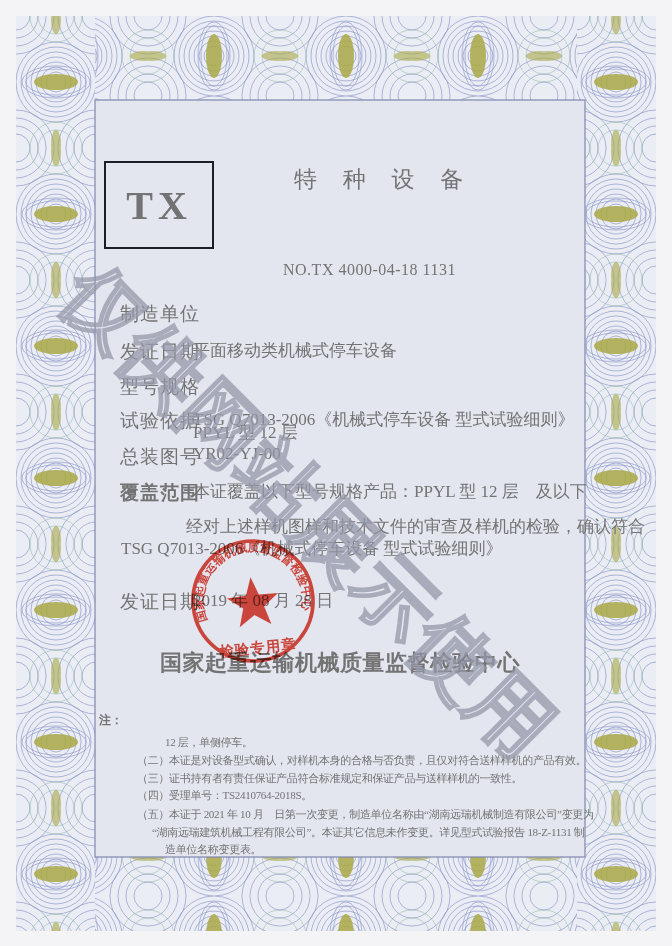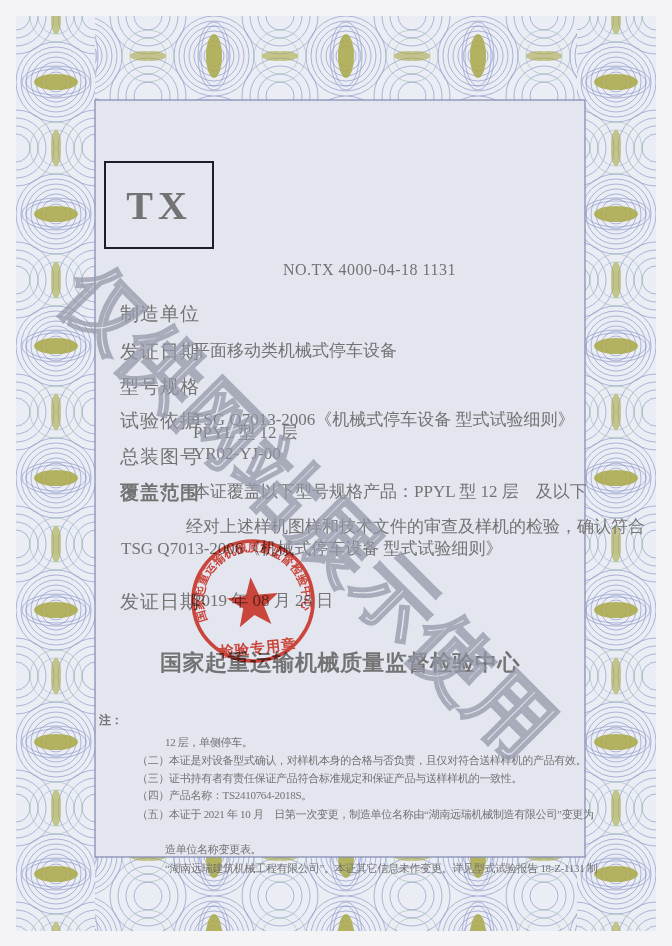--- a/index.html
+++ b/index.html
@@ -131,20 +131,21 @@
     <rect x="95" y="100" width="490" height="757" fill="#e3e5ef" stroke="#7f88ae" stroke-width="1.2"></rect>
   </svg>
 
   <div class="abs wm">仅供网站展示使用</div>
 
   <div class="content">
 
     <div class="abs tx-box">
       <span>TX</span>
     </div>
+    <div class="abs category">特 种 设 备</div>
     <div class="abs cert-no">NO.TX 4000-04-18 1131</div>
 
     <div class="abs field-label" style="left:120px;top:301px;">制造单位</div>
 
     <div class="abs field-label" style="left:120px;top:339px;">发证日期</div>
     <div class="abs field-value" style="left:193px;top:339px;">平面移动类机械式停车设备</div>
 
     <div class="abs field-label" style="left:120px;top:374px;">型号规格</div>
     <div class="abs field-value" style="left:193px;top:374px;margin-top:47px;">PPYL 型 12 层</div>
 
@@ -176,19 +177,19 @@
         <text x="71" y="123" text-anchor="middle" font-size="14.5" font-weight="bold" fill="#c8372b" letter-spacing="1">检验专用章</text>
       </g>
     </svg>
 
     <div class="abs authority">国家起重运输机械质量监督检验中心</div>
 
     <div class="abs note note-label" style="left:99px;top:712px;">注：</div>
     <div class="abs note" style="left:165px;top:735px;">12 层，单侧停车。</div>
     <div class="abs note" style="left:137px;top:753px;">（二）本证是对设备型式确认，对样机本身的合格与否负责，且仅对符合送样样机的产品有效。</div>
     <div class="abs note" style="left:137px;top:771px;">（三）证书持有者有责任保证产品符合标准规定和保证产品与送样样机的一致性。</div>
-    <div class="abs note" style="left:137px;top:788px;">（四）产品名称：TS2410764-2018S。</div>
+    <div class="abs note" style="left:137px;top:788px;">（四）受理单号：TS2410764-2018S。</div>
     <div class="abs note" style="left:137px;top:807px;">（五）本证于 2021 年 10 月　日第一次变更，制造单位名称由“湖南远瑞机械制造有限公司”变更为</div>
-    <div class="abs note" style="left:165px;top:825px;margin-top:36px;">“湖南远瑞建筑机械工程有限公司”。本证其它信息未作变更。详见型式试验报告 18-Z-1131 制</div>
+    <div class="abs note" style="left:152px;top:825px;">“湖南远瑞建筑机械工程有限公司”。本证其它信息未作变更。详见型式试验报告 18-Z-1131 制</div>
     <div class="abs note" style="left:165px;top:842px;">造单位名称变更表。</div>
 
   </div>
 </div>
 
 </body></html>

